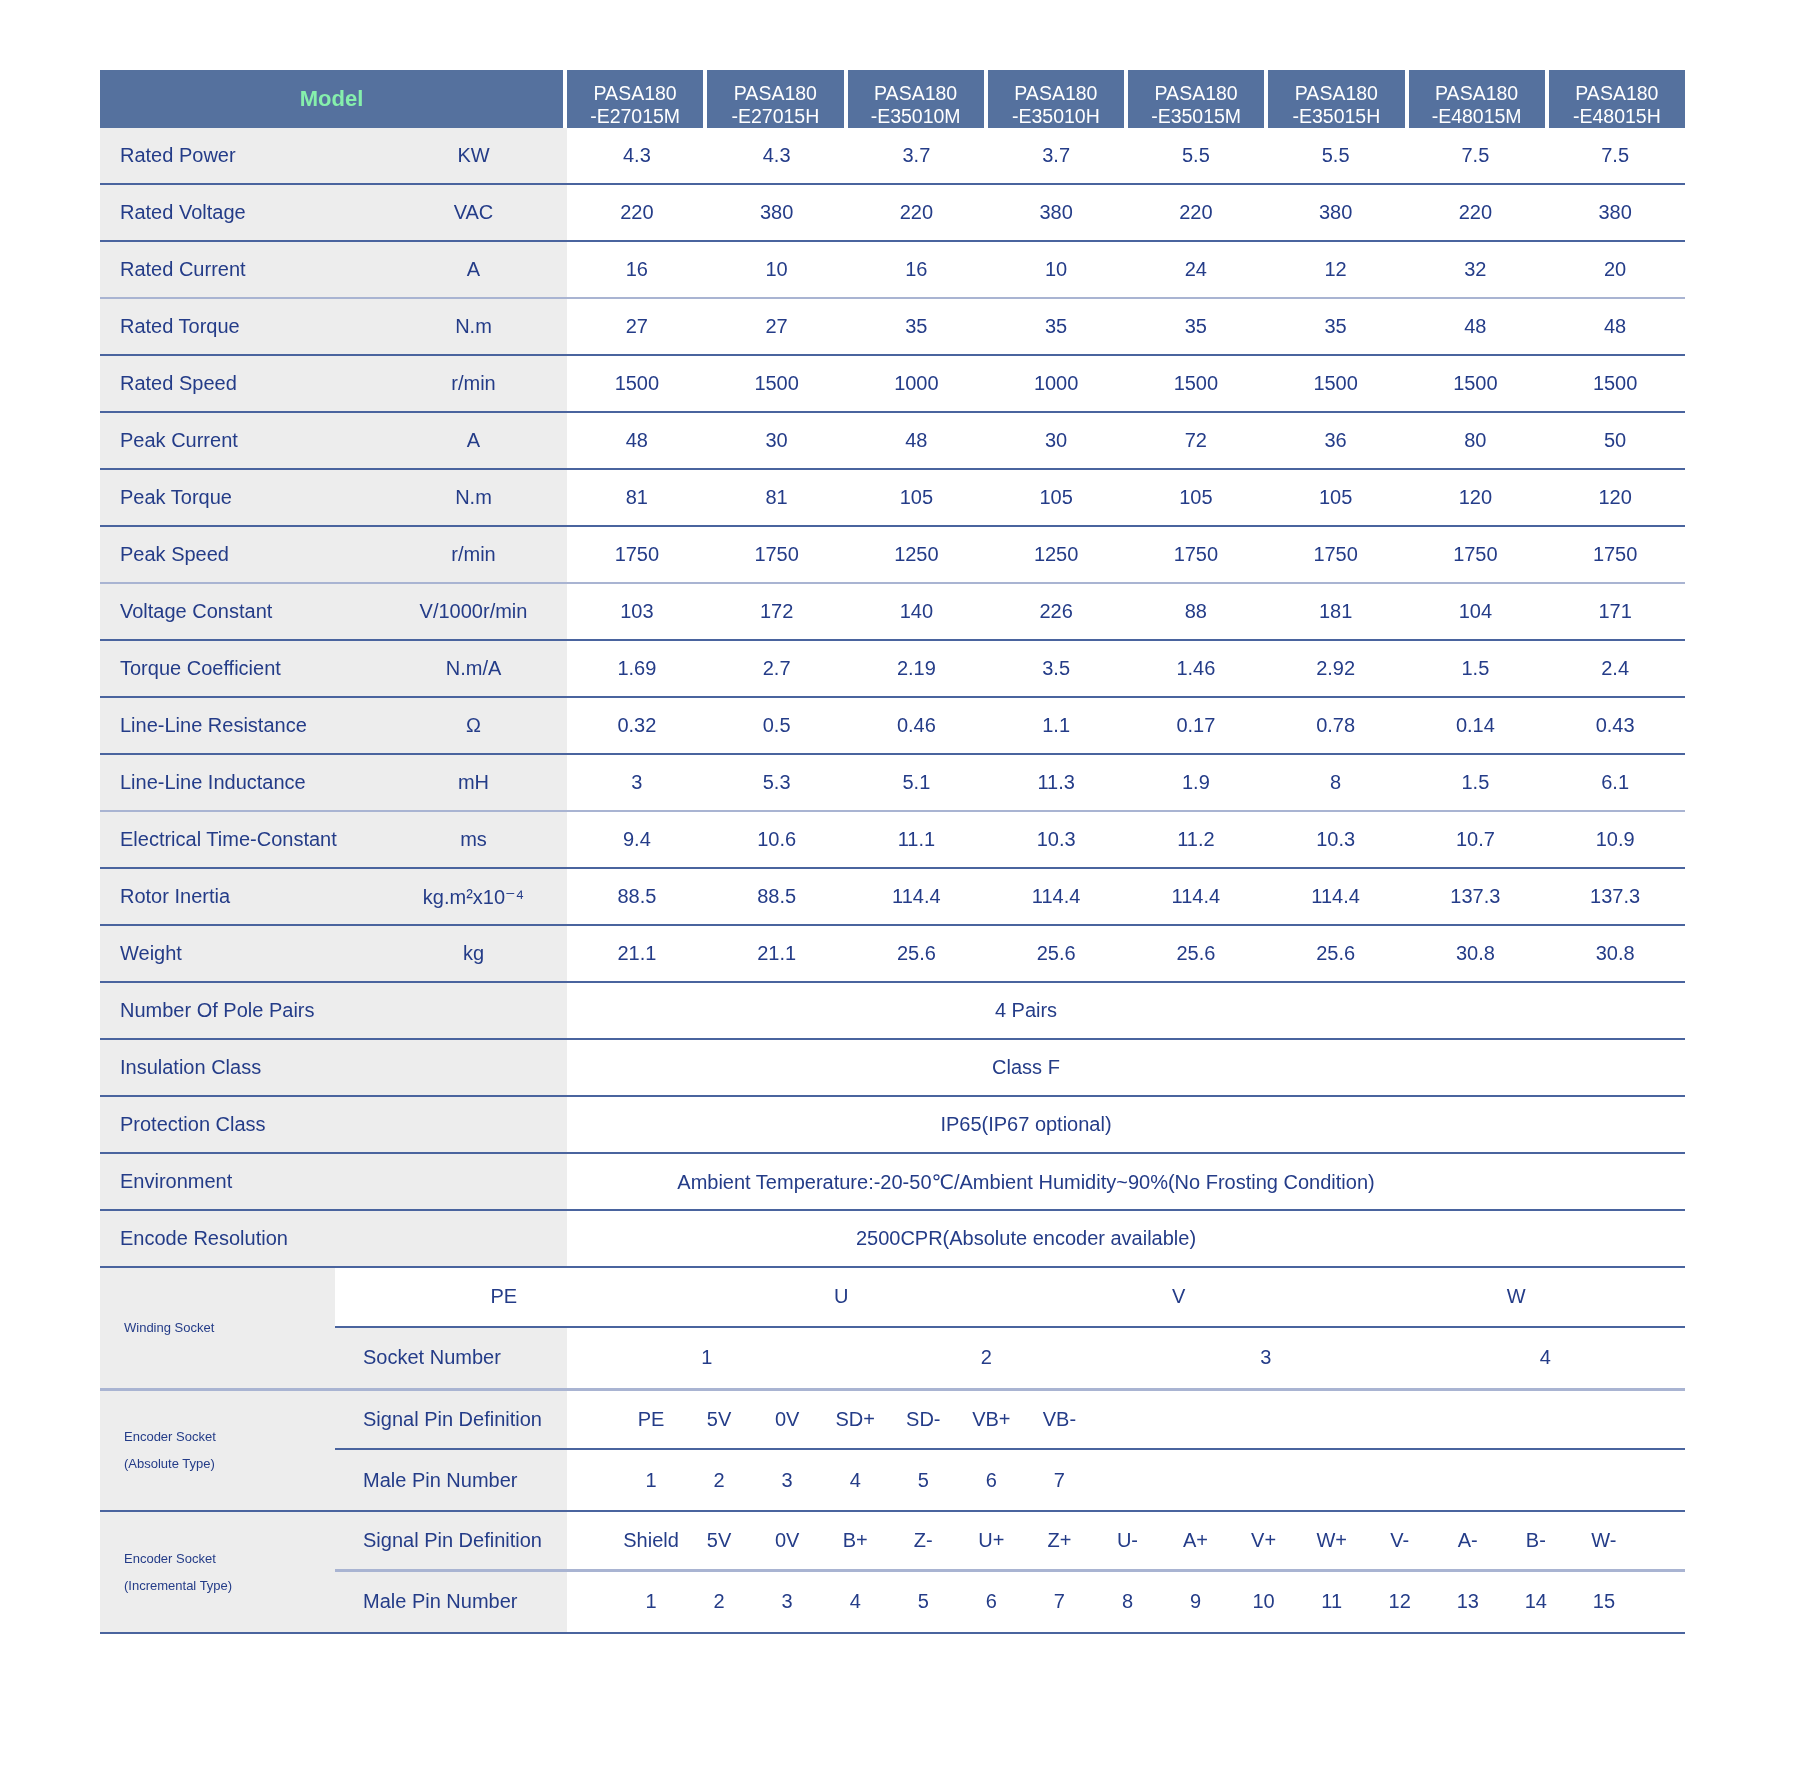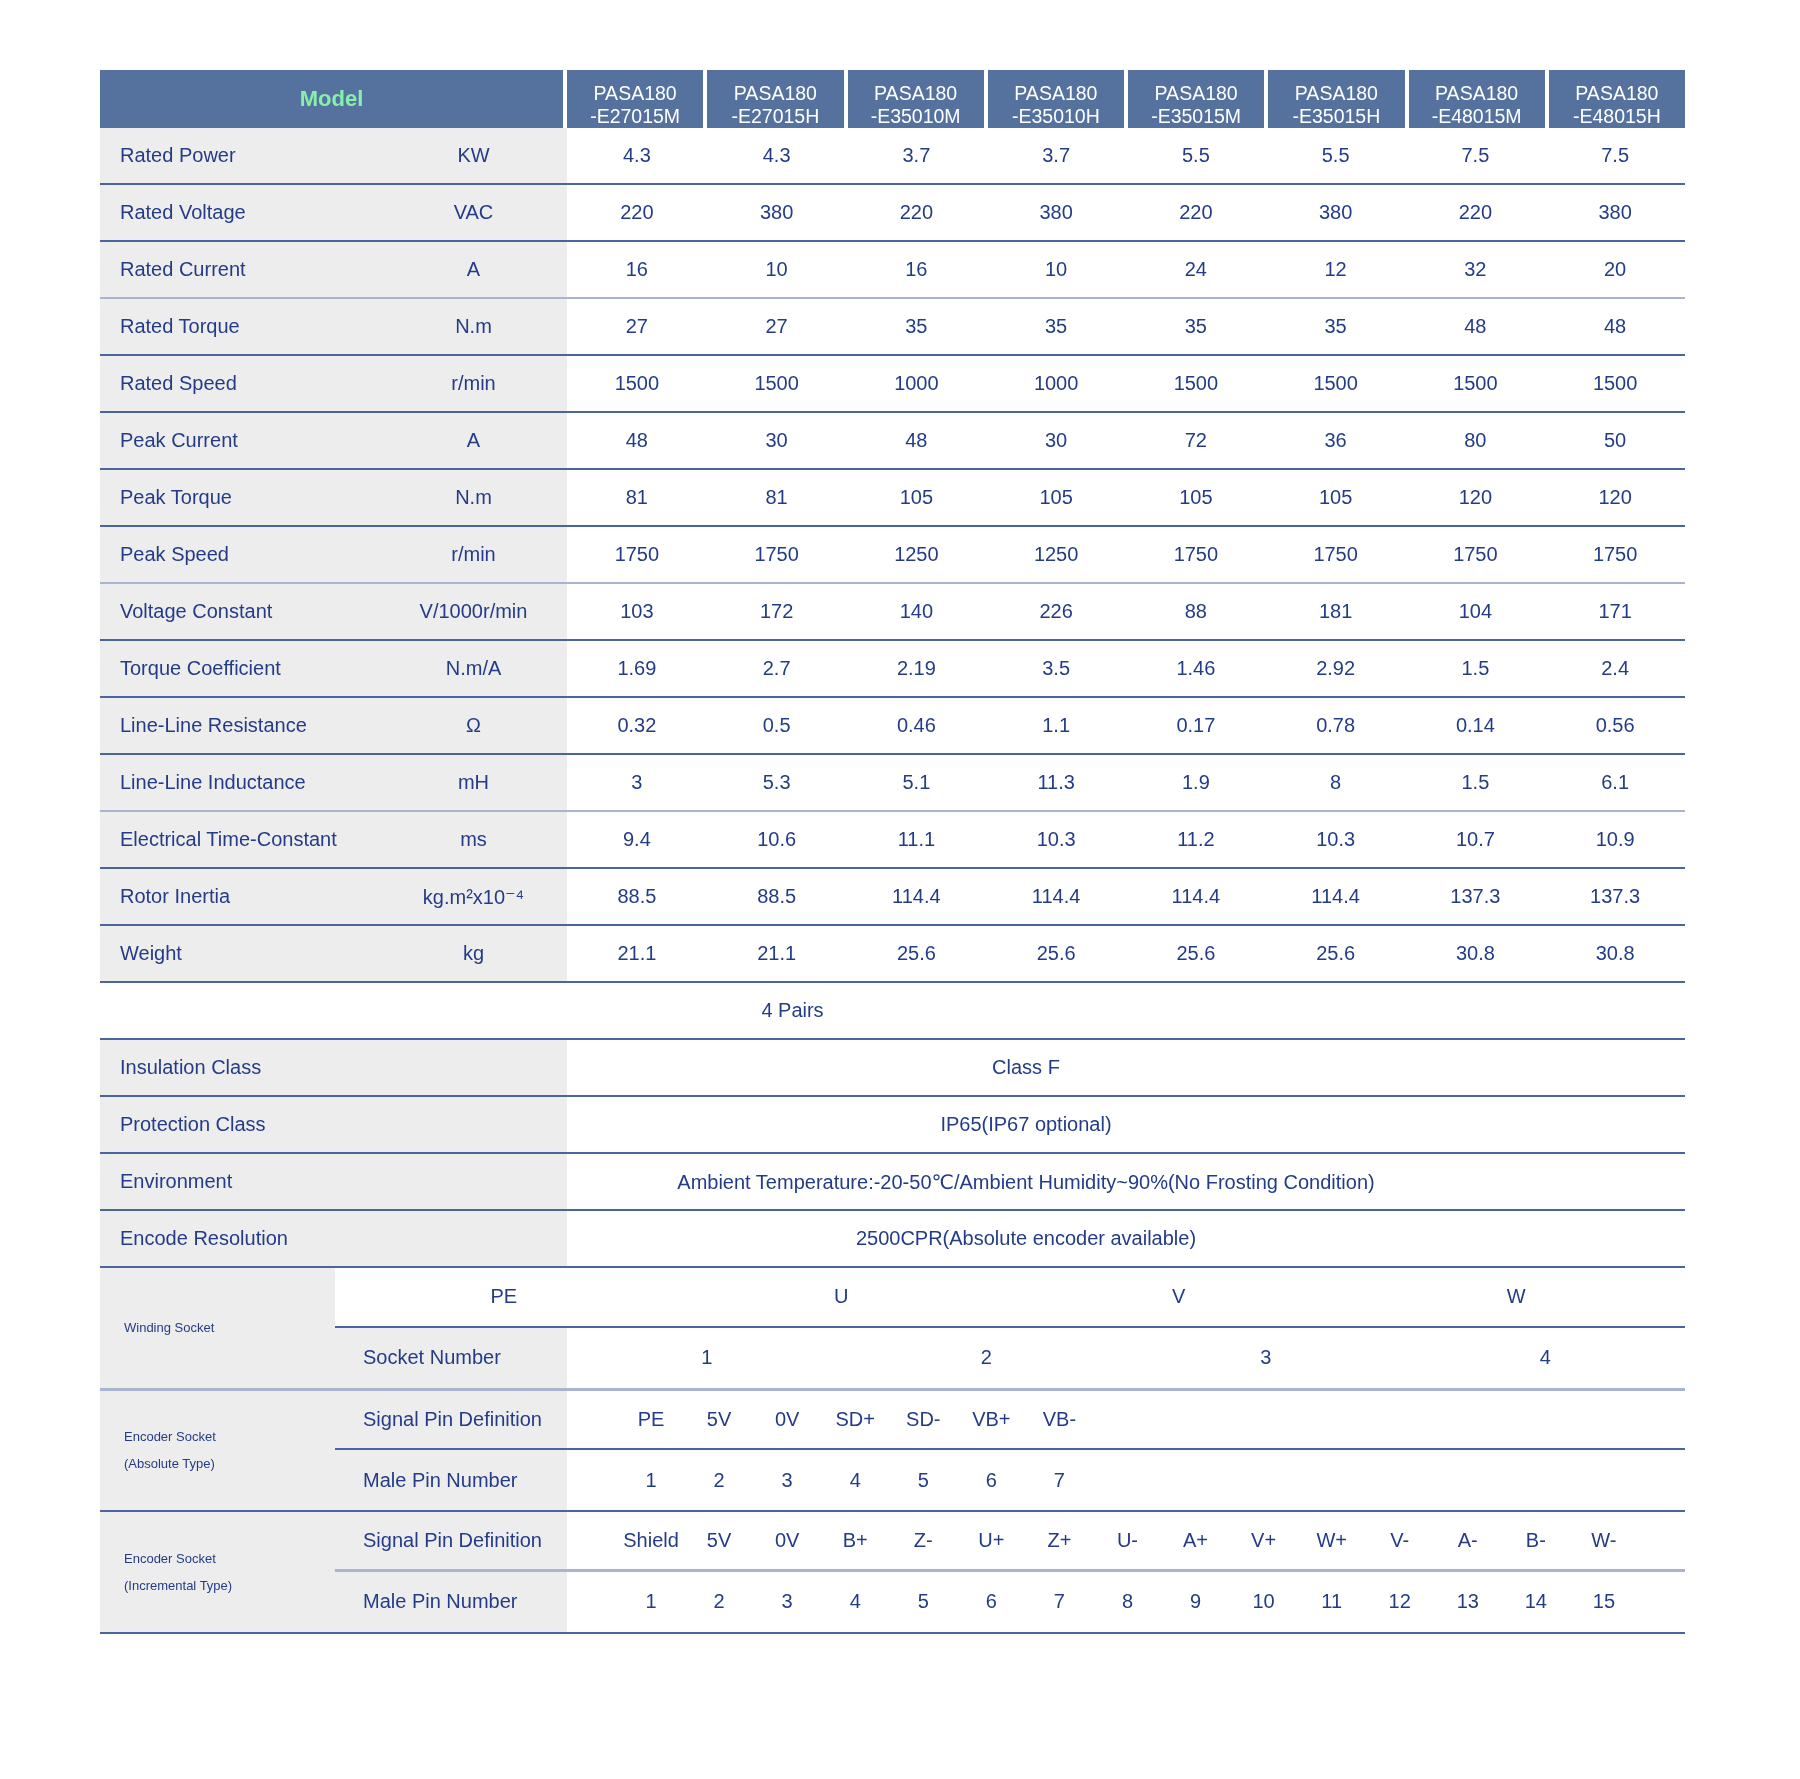--- a/index.html
+++ b/index.html
@@ -257,21 +257,21 @@
             <div class="p-unit">Ω</div>
           </div>
           <div class="vals">
             <div class="cell">0.32</div>
             <div class="cell">0.5</div>
             <div class="cell">0.46</div>
             <div class="cell">1.1</div>
             <div class="cell">0.17</div>
             <div class="cell">0.78</div>
             <div class="cell">0.14</div>
-            <div class="cell">0.56</div>
+            <div class="cell">0.43</div>
           </div>
         </div>
         <div class="row bl">
           <div class="labels">
             <div class="p-name">Line-Line Inductance</div>
             <div class="p-unit">mH</div>
           </div>
           <div class="vals">
             <div class="cell">3</div>
             <div class="cell">5.3</div>
@@ -325,20 +325,23 @@
             <div class="cell">21.1</div>
             <div class="cell">25.6</div>
             <div class="cell">25.6</div>
             <div class="cell">25.6</div>
             <div class="cell">25.6</div>
             <div class="cell">30.8</div>
             <div class="cell">30.8</div>
           </div>
         </div>
         <div class="row bd">
+          <div class="labels">
+            <div class="p-name">Number Of Pole Pairs</div>
+          </div>
           <div class="full-val">4 Pairs</div>
         </div>
         <div class="row bd">
           <div class="labels">
             <div class="p-name">Insulation Class</div>
           </div>
           <div class="full-val">Class F</div>
         </div>
         <div class="row bd">
           <div class="labels">

